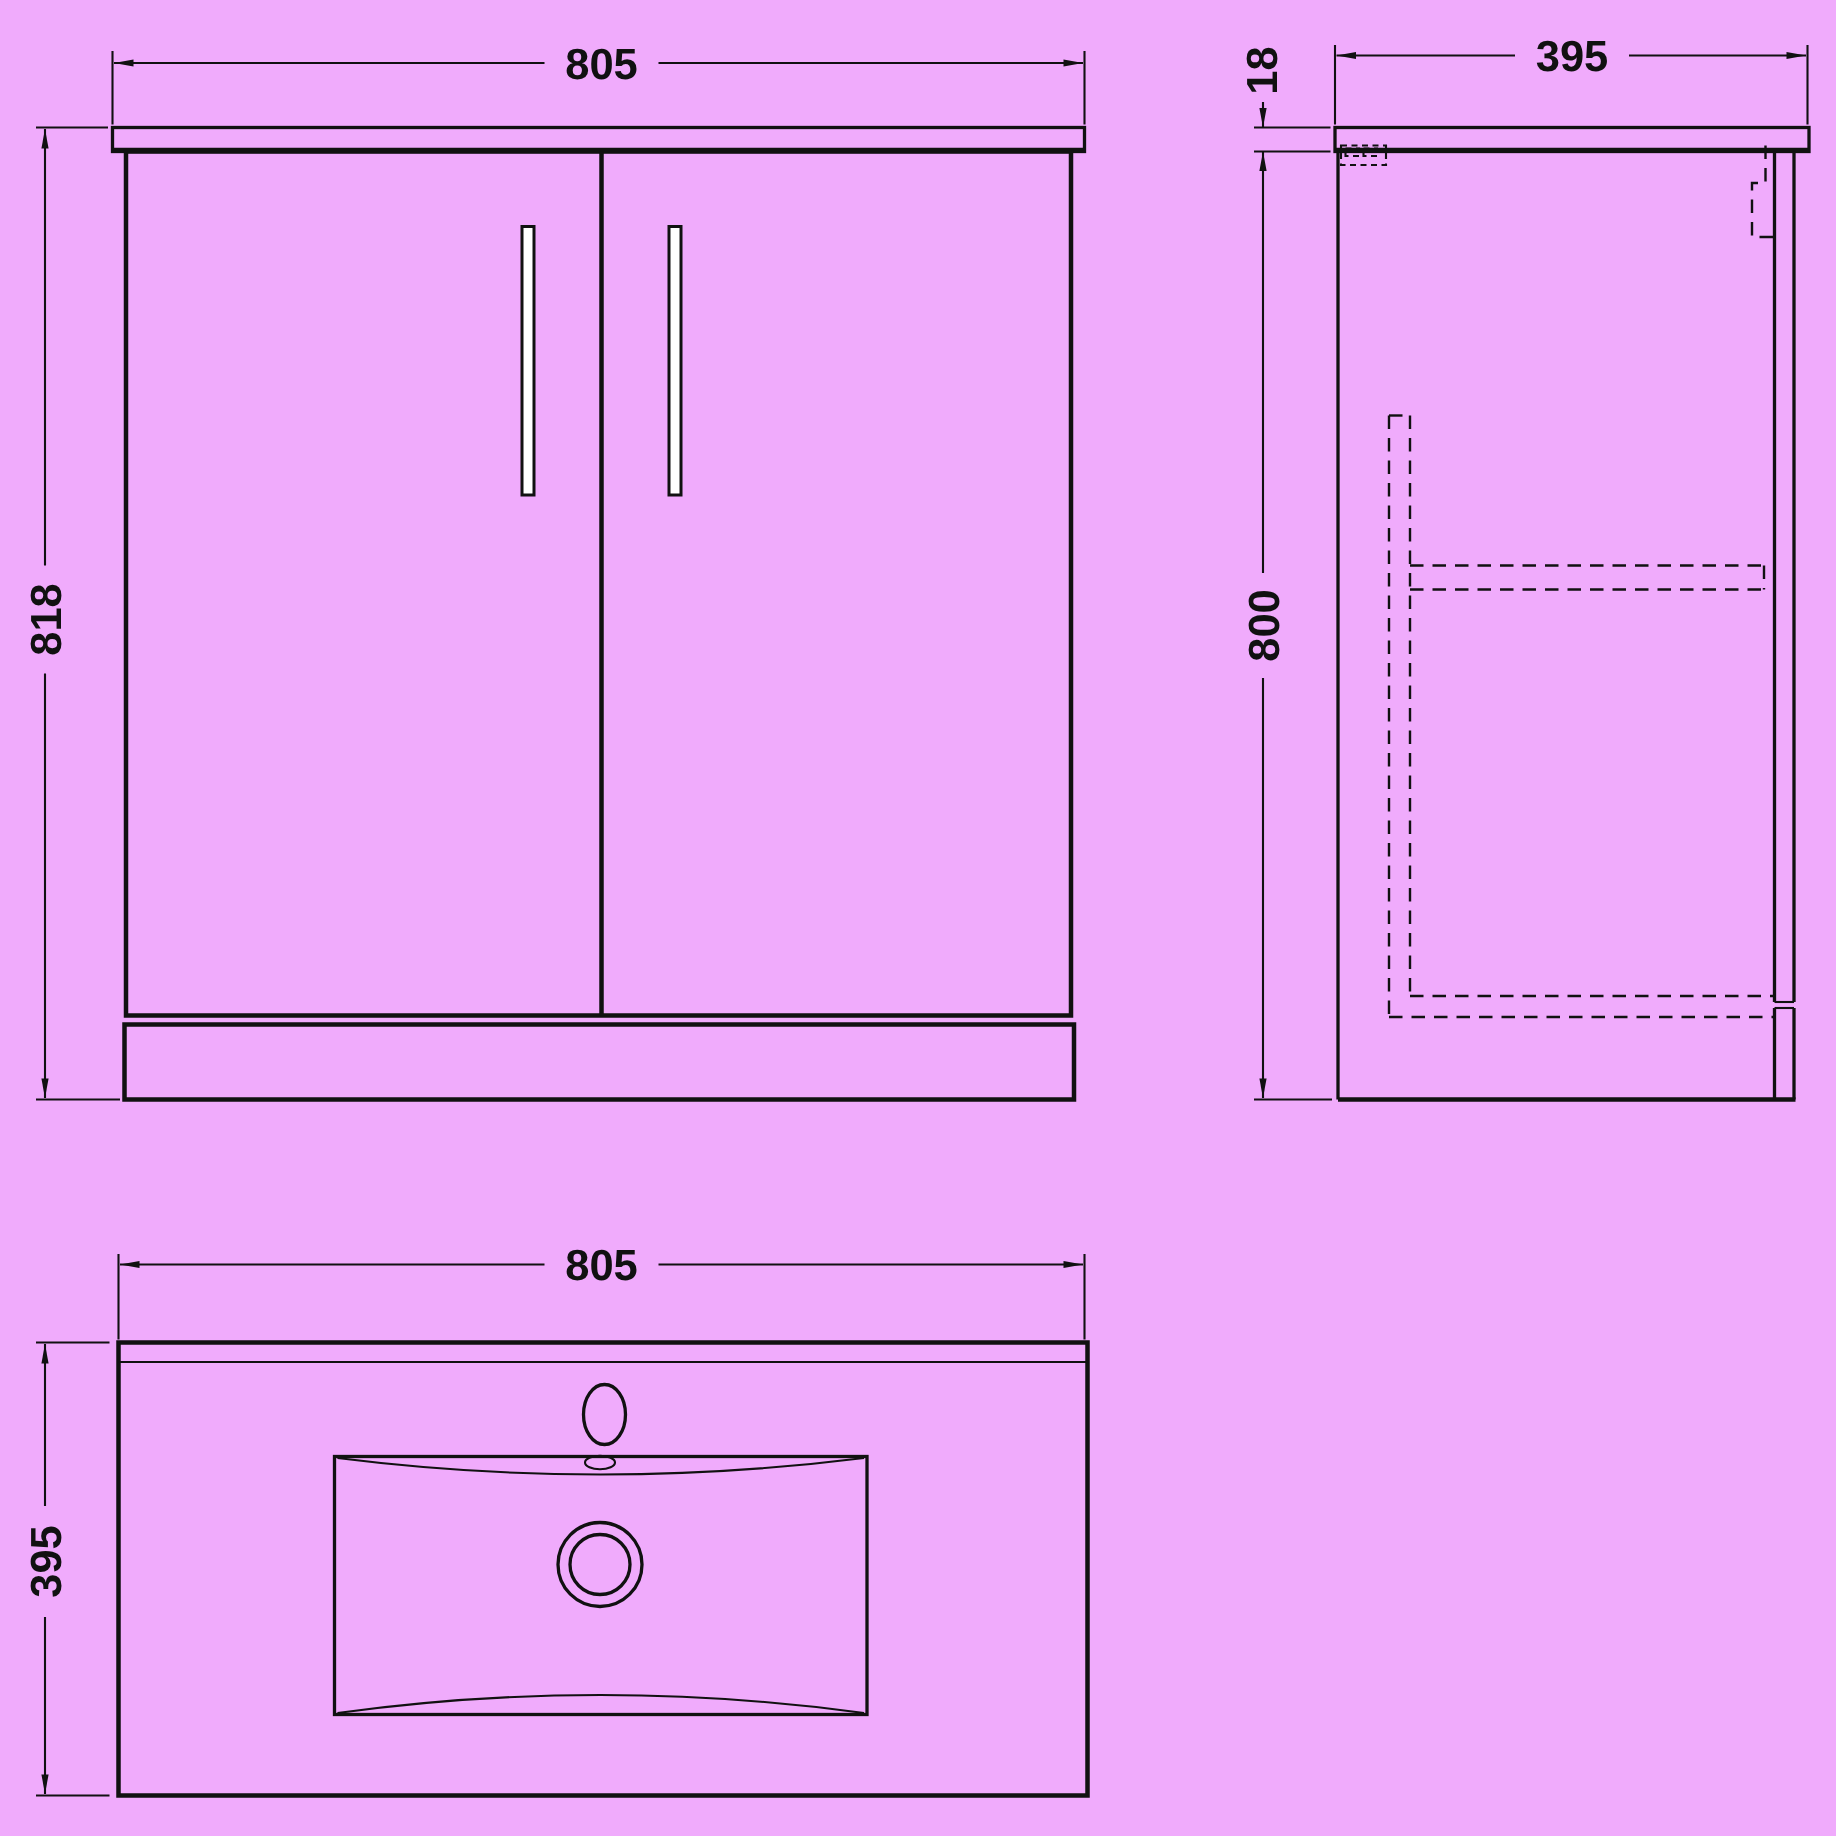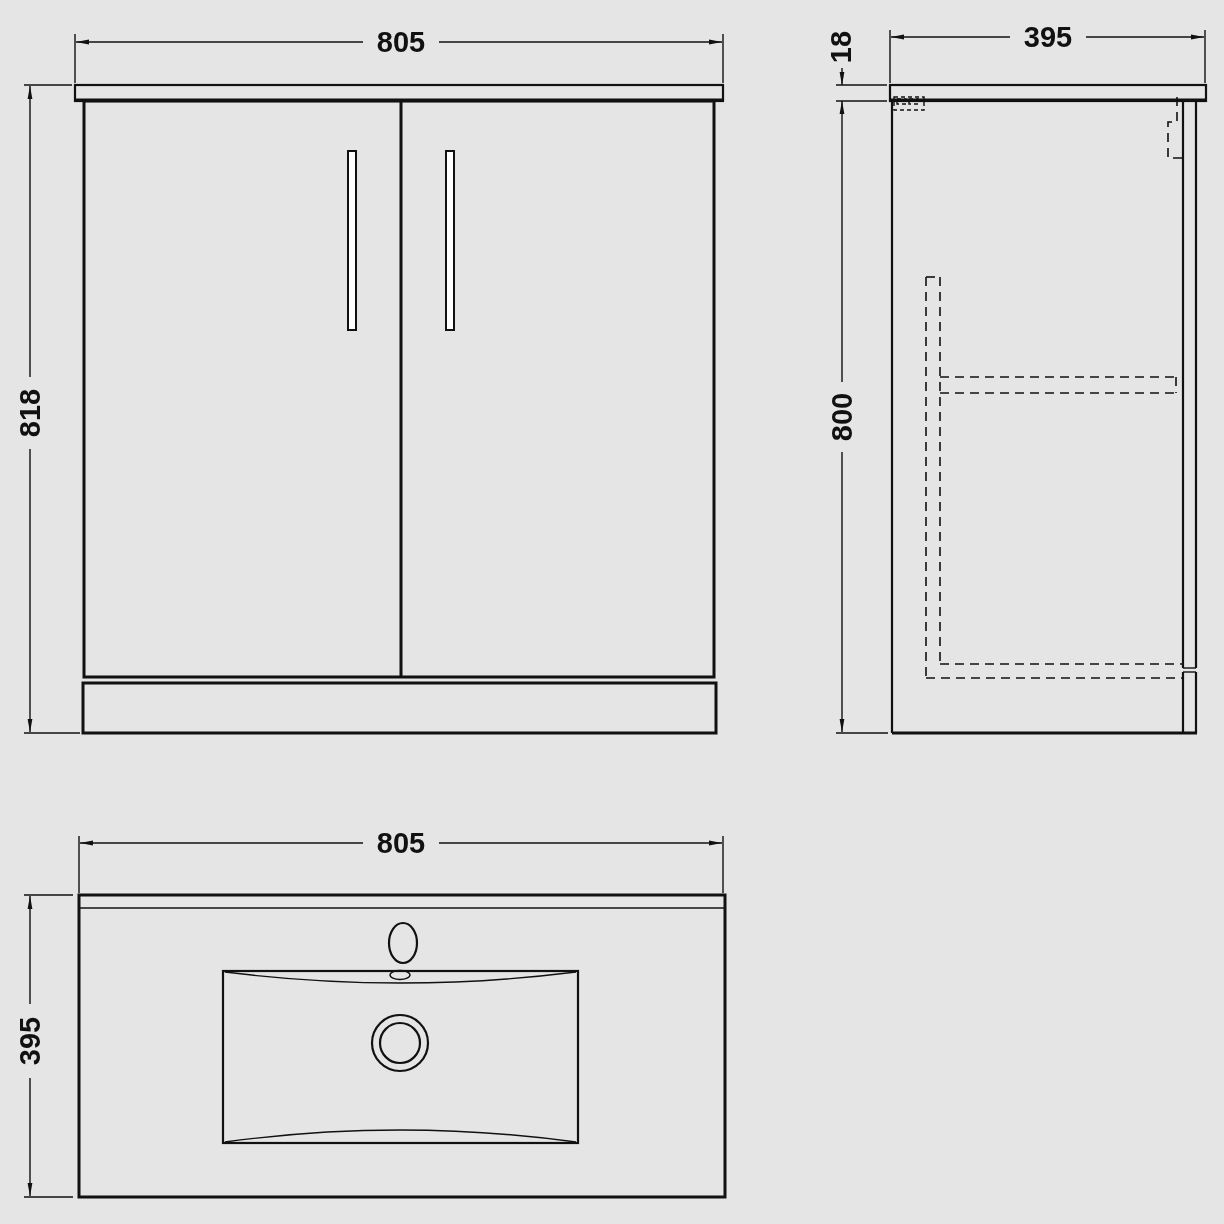--- a/index.html
+++ b/index.html
@@ -4,21 +4,21 @@
 <style>
   html, body {
     margin: 0;
     padding: 0;
     background: #ffffff;
   }
   .canvas {
     position: relative;
     width: 1224px;
     height: 1224px;
-    background: #e5e5e5;
+    background: #f0abfc;
     overflow: hidden;
   }
   svg {
     display: block;
     width: 1224px;
     height: 1224px;
   }
   .outline  { stroke: #111; fill: none; stroke-width: 3; }
   .outline2 { stroke: #111; fill: none; stroke-width: 2.2; }
   .thin     { stroke: #111; fill: none; stroke-width: 1.4; }

